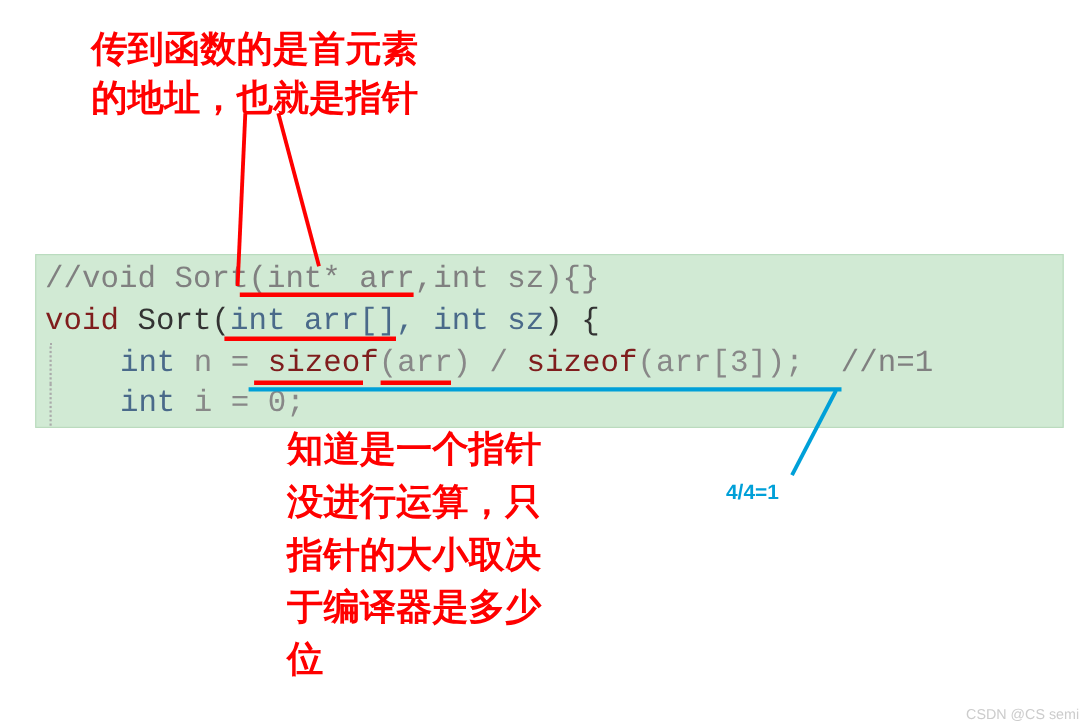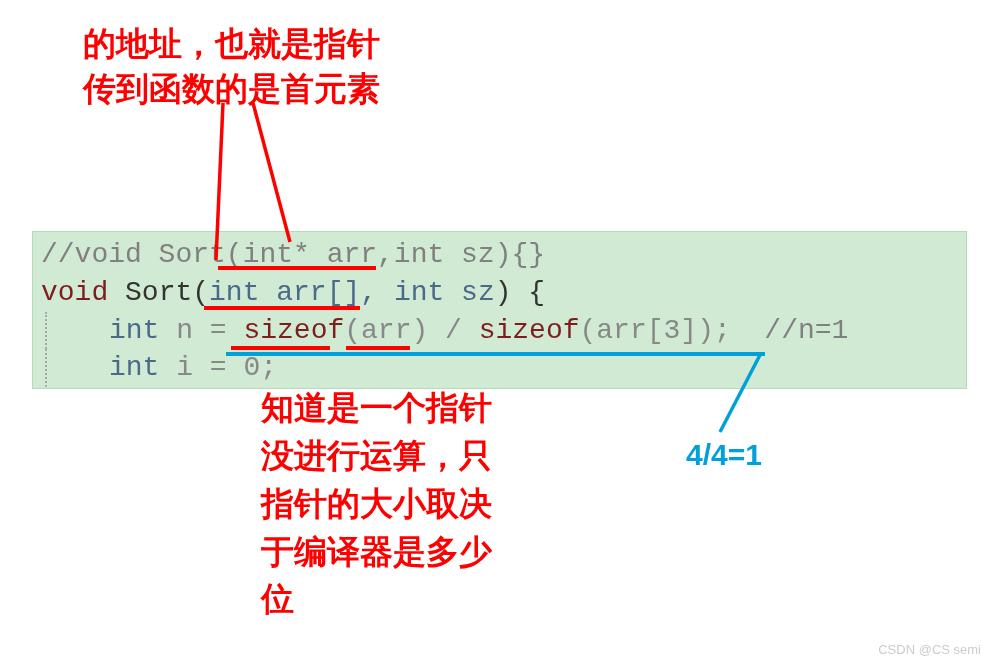--- a/index.html
+++ b/index.html
@@ -57,24 +57,24 @@
       left: 261px;
       top: 384px;
       color: #ff0000;
       font-size: 33px;
       font-weight: bold;
       font-family: "SimHei", "Microsoft YaHei", sans-serif;
       line-height: 1.45;
     }
     .annotation-right {
       position: absolute;
-      left: 686px;
+      left: 660px;
       top: 438px;
       color: #00a0d8;
-      font-size: 30px;
+      font-size: 19px;
       font-weight: bold;
       font-family: "SimHei", "Microsoft YaHei", sans-serif;
     }
     .watermark {
       position: absolute;
       right: 8px;
       bottom: 4px;
       color: #cccccc;
       font-size: 13px;
       font-family: Arial, sans-serif;
@@ -85,22 +85,22 @@
       top: 0;
       width: 989px;
       height: 661px;
       pointer-events: none;
     }
   </style>
 </head>
 <body>
 
 <div class="annotation-top">
+  <div>传到函数的是首元素</div>
   <div>的地址，也就是指针</div>
-  <div>传到函数的是首元素</div>
 </div>
 
 <div class="code-block">
   <div class="code-line"><span class="comment">//void Sort(int* arr,int sz){}</span></div>
   <div class="code-line"><span class="keyword">void</span><span> Sort(</span><span class="type">int arr[], int sz</span><span>) {</span></div>
   <div class="code-line"><span class="guide"><span class="type">int</span><span> n = </span><span class="keyword">sizeof</span><span>(arr) / </span><span class="keyword">sizeof</span><span>(arr[3]);  </span><span class="comment">//n=1</span></span></div>
   <div class="code-line"><span class="guide"><span class="type">int</span><span> i = 0;</span></span></div>
 </div>
 
 <div class="annotation-mid">

